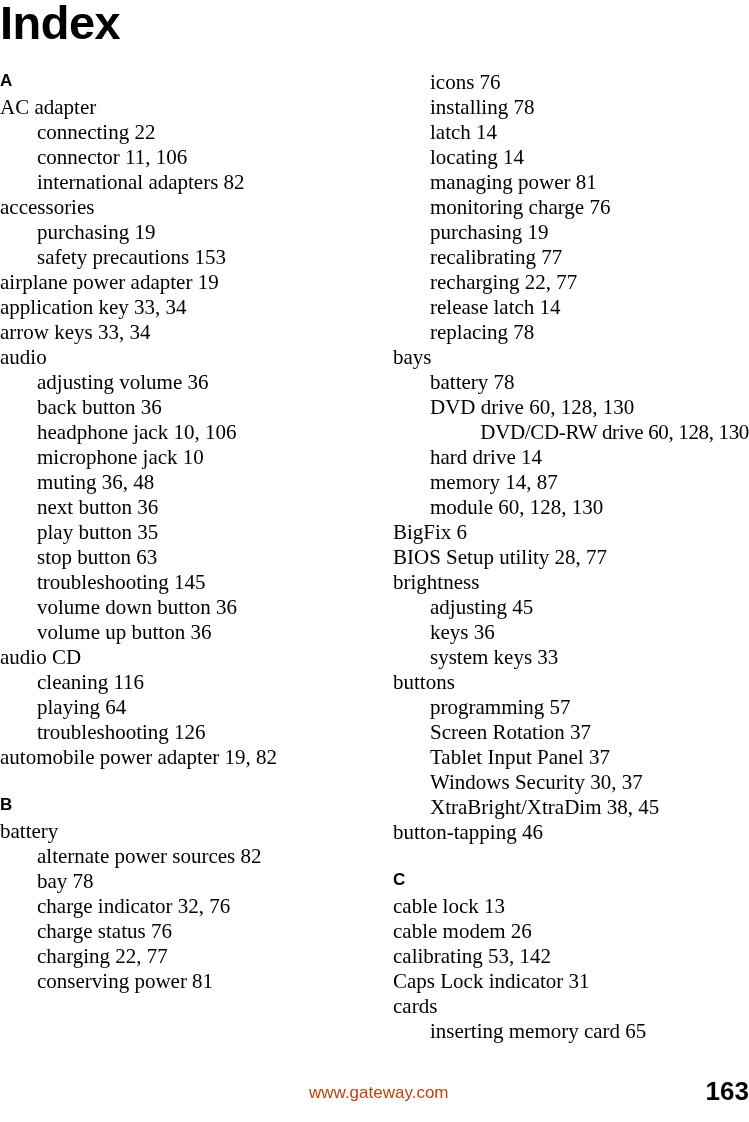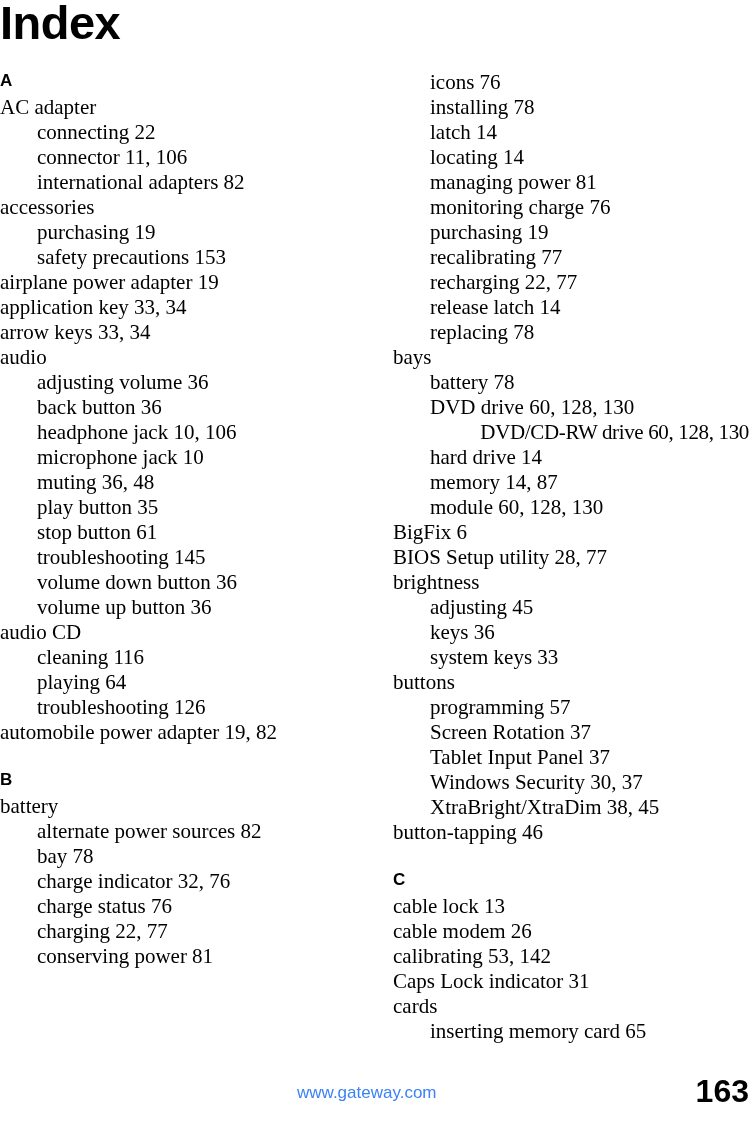--- a/index.html
+++ b/index.html
@@ -77,34 +77,34 @@
   
   .footer {
     position: absolute;
     left: 0;
     top: 1082px;
     width: 749px;
     height: 40px;
   }
   .footer-url {
     position: absolute;
-    left: 297px;
+    left: 309px;
     top: 0px;
     font-family: "Liberation Sans", "DejaVu Sans", sans-serif;
     font-size: 17px;
     line-height: 22px;
-    color: #3b82f6;
+    color: #c2410c;
   }
   .footer-page-number {
     position: absolute;
     right: 0px;
     top: -6px;
     font-family: "Liberation Sans", "DejaVu Sans", sans-serif;
     font-weight: bold;
-    font-size: 32px;
+    font-size: 26px;
     line-height: 30px;
     color: #000000;
   }
 </style>
 </head>
 <body>
 
 <div class="page-title">Index</div>
 
 <div class="index-body">
@@ -120,22 +120,23 @@
         <div class="entry level-2">safety precautions  153</div>
         <div class="entry level-1">airplane power adapter  19</div>
         <div class="entry level-1">application key  33,  34</div>
         <div class="entry level-1">arrow keys  33,  34</div>
         <div class="entry level-1">audio</div>
         <div class="entry level-2">adjusting volume  36</div>
         <div class="entry level-2">back button  36</div>
         <div class="entry level-2">headphone jack  10,  106</div>
         <div class="entry level-2">microphone jack  10</div>
         <div class="entry level-2">muting  36,  48</div>
+        <div class="entry level-2">next button  36</div>
         <div class="entry level-2">play button  35</div>
-        <div class="entry level-2">stop button  61</div>
+        <div class="entry level-2">stop button  63</div>
         <div class="entry level-2">troubleshooting  145</div>
         <div class="entry level-2">volume down button  36</div>
         <div class="entry level-2">volume up button  36</div>
         <div class="entry level-1">audio CD</div>
         <div class="entry level-2">cleaning  116</div>
         <div class="entry level-2">playing  64</div>
         <div class="entry level-2">troubleshooting  126</div>
         <div class="entry level-1">automobile power adapter  19,  82</div>
       </div>
       <div class="section">

